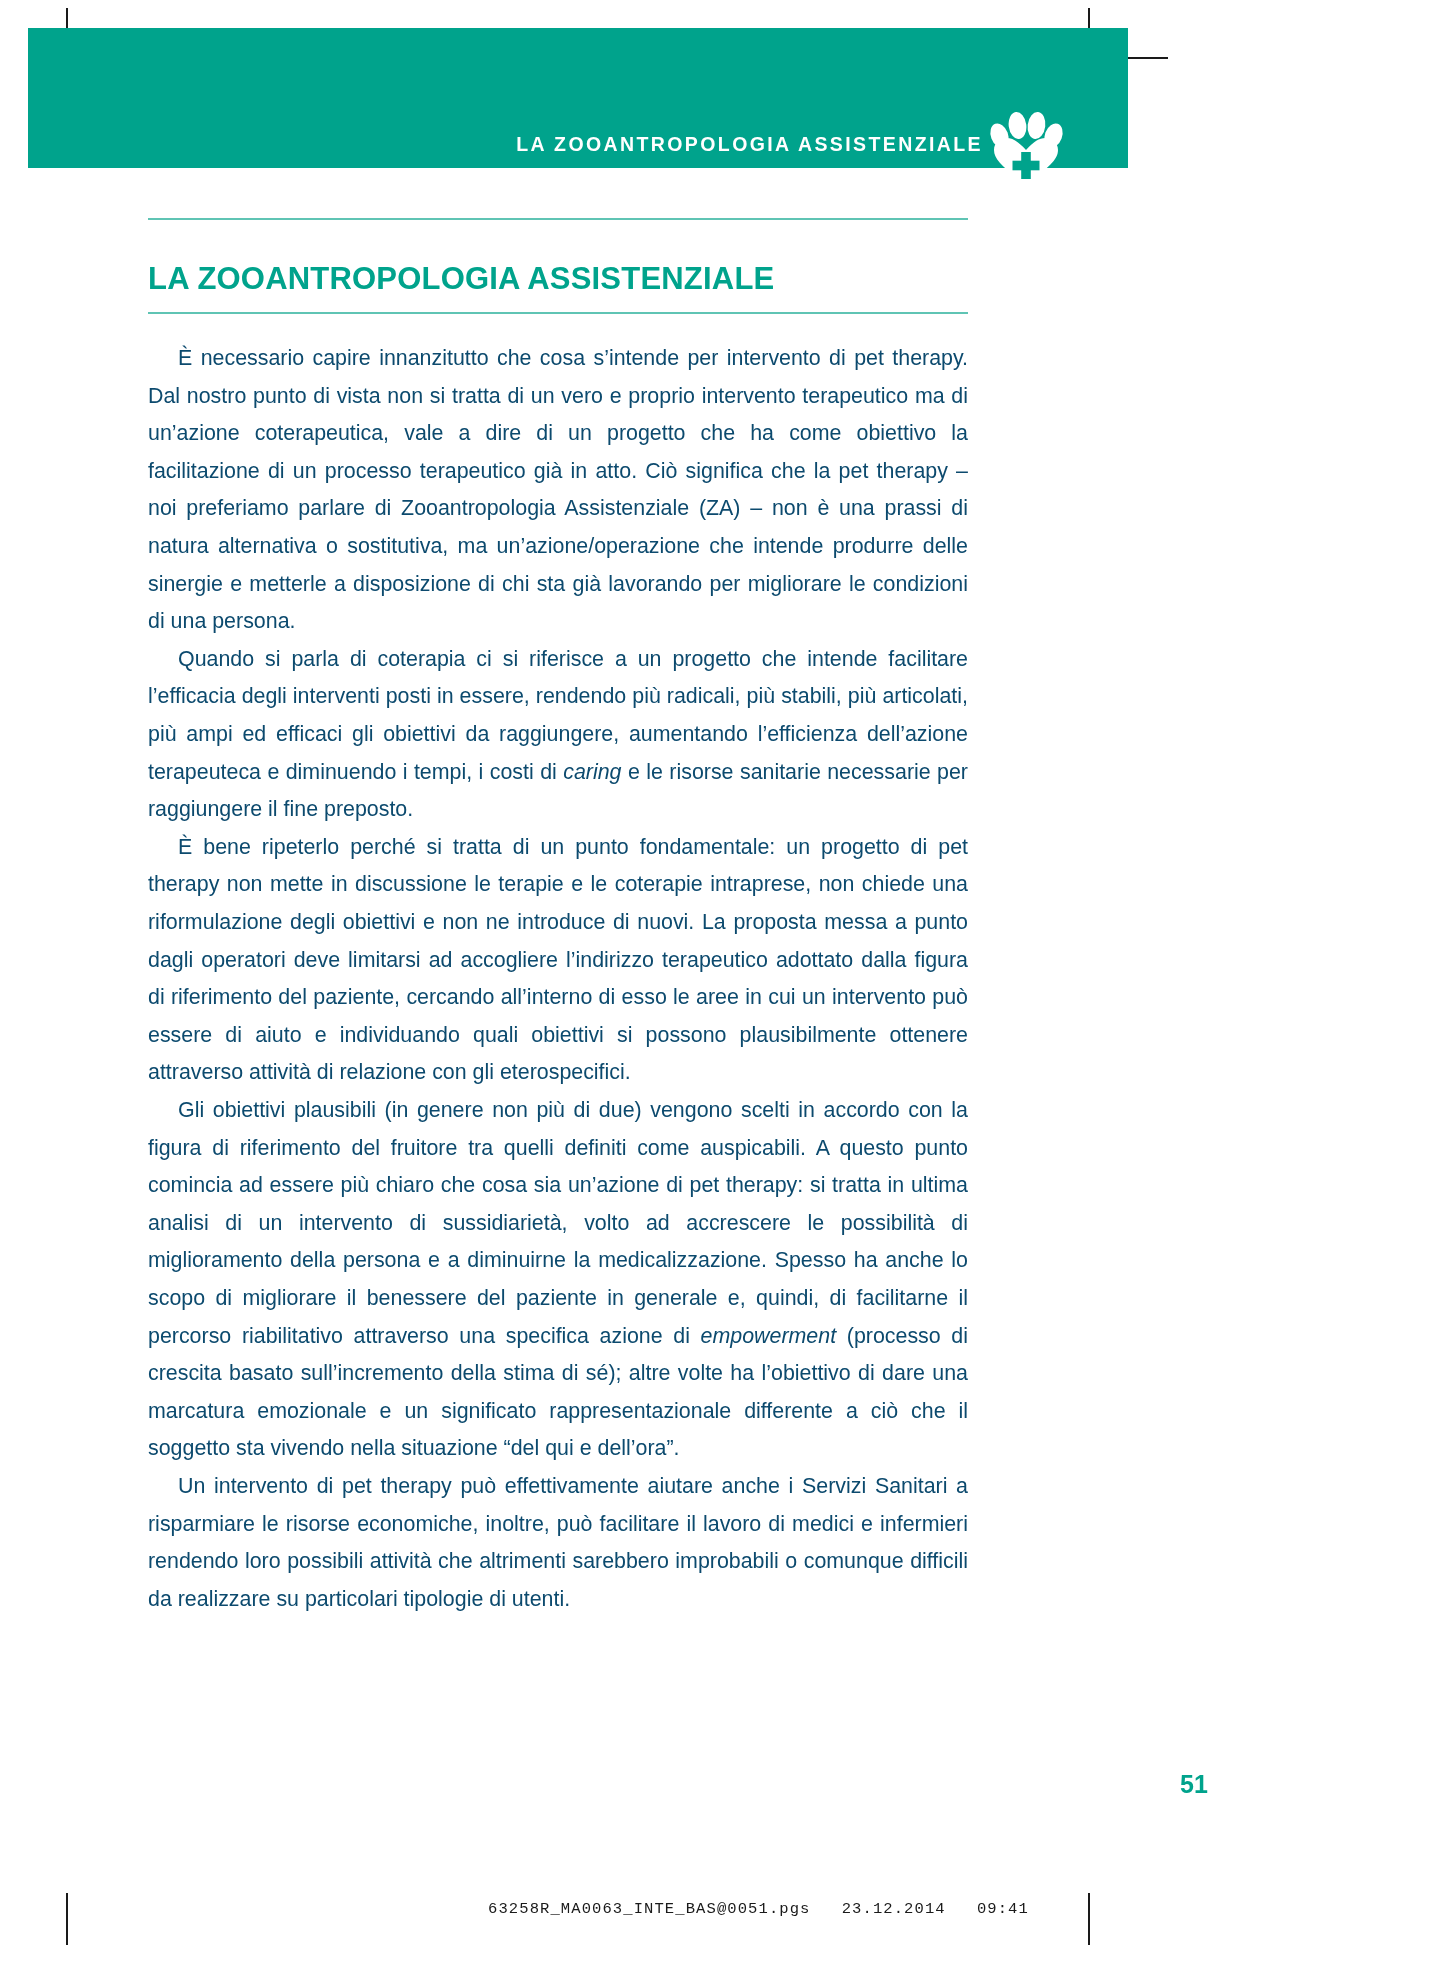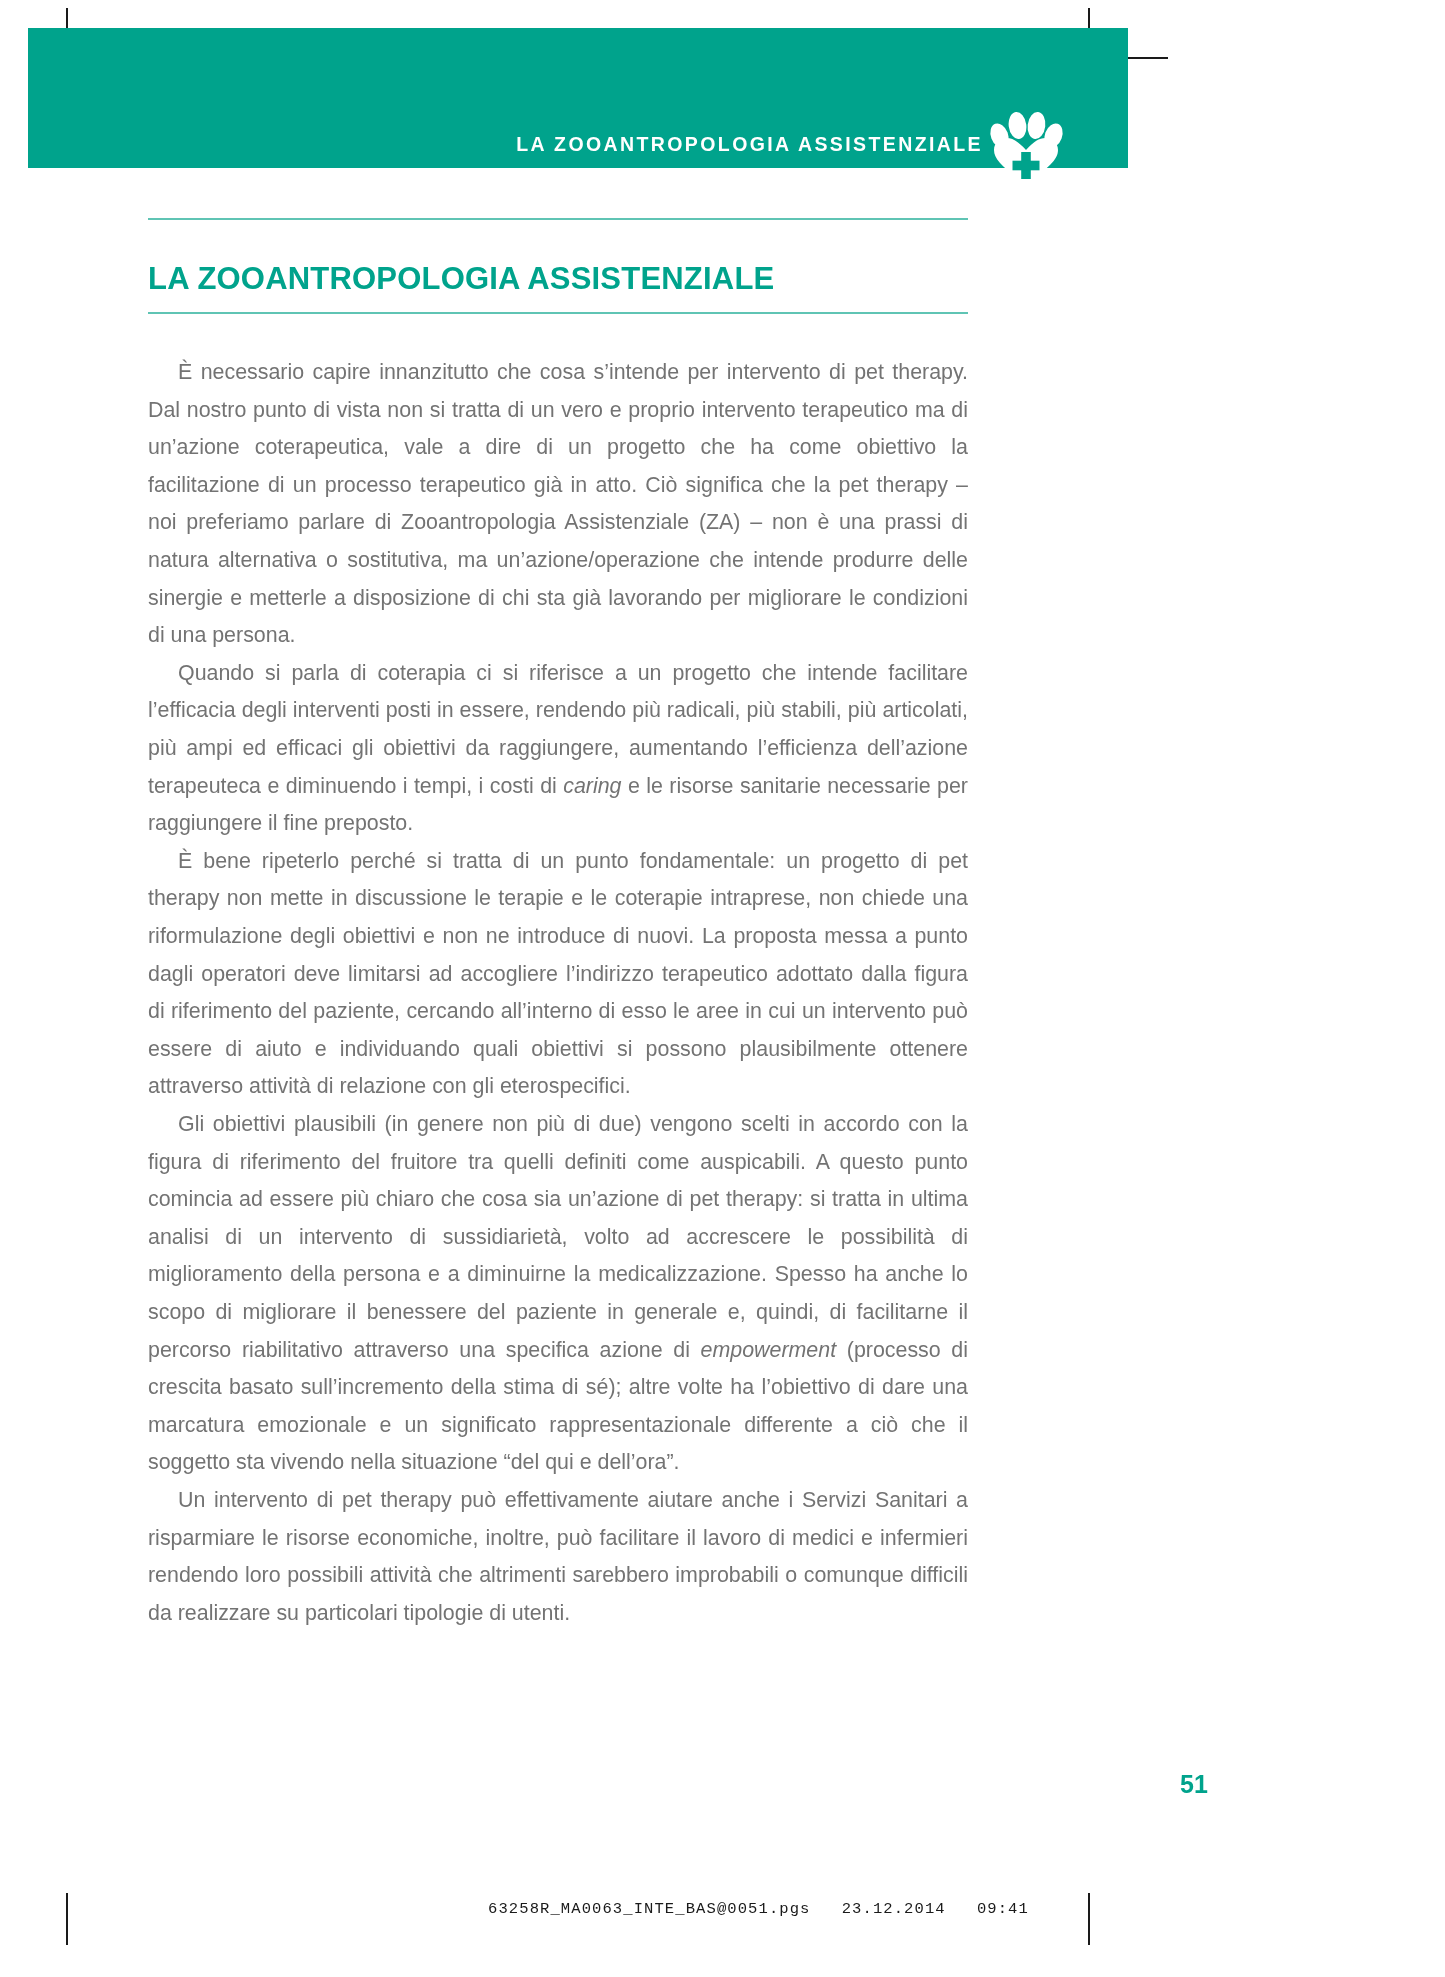--- a/index.html
+++ b/index.html
@@ -62,25 +62,25 @@
     color:#00a38c;
     font-size:31px;
     font-weight:bold;
     letter-spacing:0.2px;
     line-height:1.1;
     margin:0;
     font-family:"Liberation Sans", sans-serif;
   }
 
   .body-copy{
-    margin-top:40px;
+    margin-top:26px;
     font-family:"Liberation Sans", sans-serif;
     font-size:21.4px;
     line-height:37.6px;
-    color:#737373;
+    color:#0c4a6e;
     text-align:justify;
     -webkit-font-smoothing:antialiased;
   }
   .body-copy p{
     margin:0;
     text-indent:30px;
     text-align:justify;
   }
   .body-copy p.first{text-indent:30px;}
   .body-copy i{font-style:italic;}

